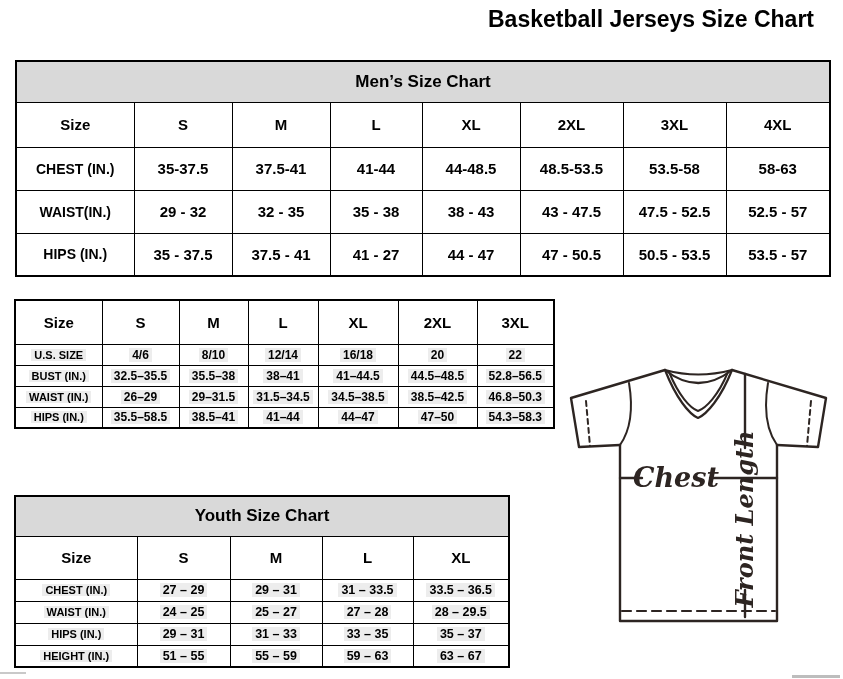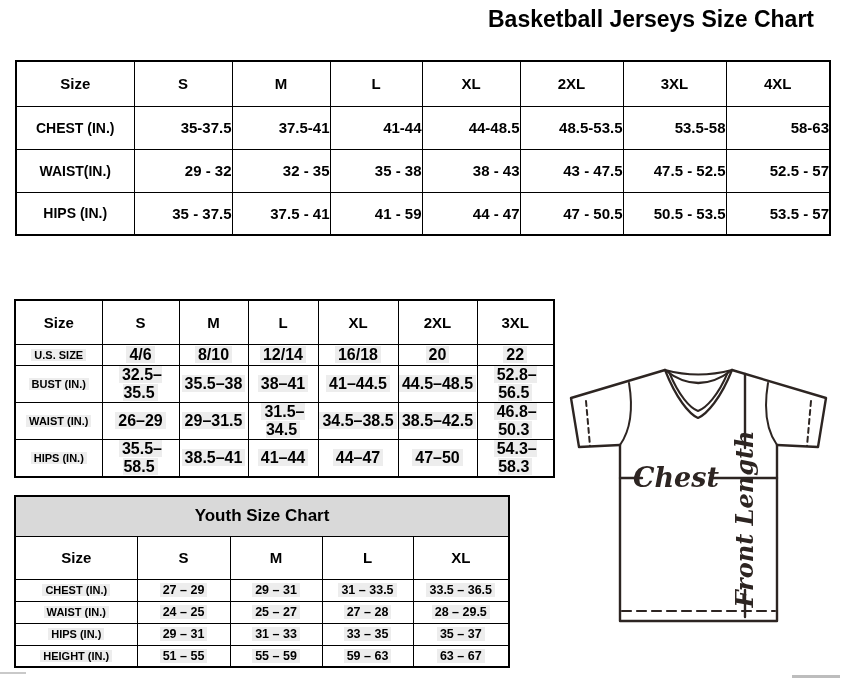--- a/index.html
+++ b/index.html
@@ -12,29 +12,29 @@
   table.size-table td,table.size-table th{border:1px solid #000;text-align:center;
         vertical-align:middle;padding:0;overflow:hidden;}
   td.band{background:#d9d9d9;font-weight:bold;font-size:17px;}
   
   table.mens{left:15px;top:60px;width:814px;}
   .mens tr.band-row{height:41px;}
   .mens tr.size-row{height:45px;}
   .mens tr.data-row{height:43px;}
   .mens th{font-size:15px;font-weight:bold;}
   .mens td.label{font-size:14px;font-weight:bold;}
-  .mens td.value{font-size:15px;font-weight:bold;text-align:right;}
+  .mens td.value{font-size:15px;font-weight:bold;}
   
   table.womens{left:14px;top:299px;width:539px;}
   .womens tr.band-row{height:38px;}
   .womens tr.size-row{height:44px;}
   .womens tr.data-row{height:21px;}
   .womens th{font-size:15px;font-weight:bold;}
   .womens td.label{font-size:11px;font-weight:bold;}
-  .womens td.value{font-size:16px;font-weight:bold;}
+  .womens td.value{font-size:12px;font-weight:bold;}
   
   table.youth{left:14px;top:495px;width:494px;}
   .youth tr.band-row{height:40px;padding-left:16px;}
   .youth tr.size-row{height:43px;}
   .youth tr.data-row{height:22px;}
   .youth th{font-size:15px;font-weight:bold;}
   .youth td.label{font-size:11px;font-weight:bold;}
   .youth td.value{font-size:12.5px;font-weight:bold;margin-top:48px;}
   
   .hl-table td.label span,.hl-table td.value span{background:#ededed;padding:0 3px;}
@@ -55,20 +55,23 @@
         <col style="width:118px">
         <col style="width:98px">
         <col style="width:98px">
         <col style="width:92px">
         <col style="width:98px">
         <col style="width:103px">
         <col style="width:103px">
         <col style="width:104px">
       </colgroup>
       <tbody>
+        <tr class="band-row">
+          <td class="band" colspan="8">Men’s Size Chart</td>
+        </tr>
         <tr class="size-row">
           <th>Size</th>
           <th>S</th>
           <th>M</th>
           <th>L</th>
           <th>XL</th>
           <th>2XL</th>
           <th>3XL</th>
           <th>4XL</th>
         </tr>
@@ -89,21 +92,21 @@
           <td class="value"><span>35 - 38</span></td>
           <td class="value"><span>38 - 43</span></td>
           <td class="value"><span>43 - 47.5</span></td>
           <td class="value"><span>47.5 - 52.5</span></td>
           <td class="value"><span>52.5 - 57</span></td>
         </tr>
         <tr class="data-row">
           <td class="label"><span>HIPS (IN.)</span></td>
           <td class="value"><span>35 - 37.5</span></td>
           <td class="value"><span>37.5 - 41</span></td>
-          <td class="value"><span>41 - 59</span></td>
+          <td class="value"><span>41 - 27</span></td>
           <td class="value"><span>44 - 47</span></td>
           <td class="value"><span>47 - 50.5</span></td>
           <td class="value"><span>50.5 - 53.5</span></td>
           <td class="value"><span>53.5 - 57</span></td>
         </tr>
       </tbody>
     </table>
 
   <table class="size-table womens hl-table">
       <colgroup>

